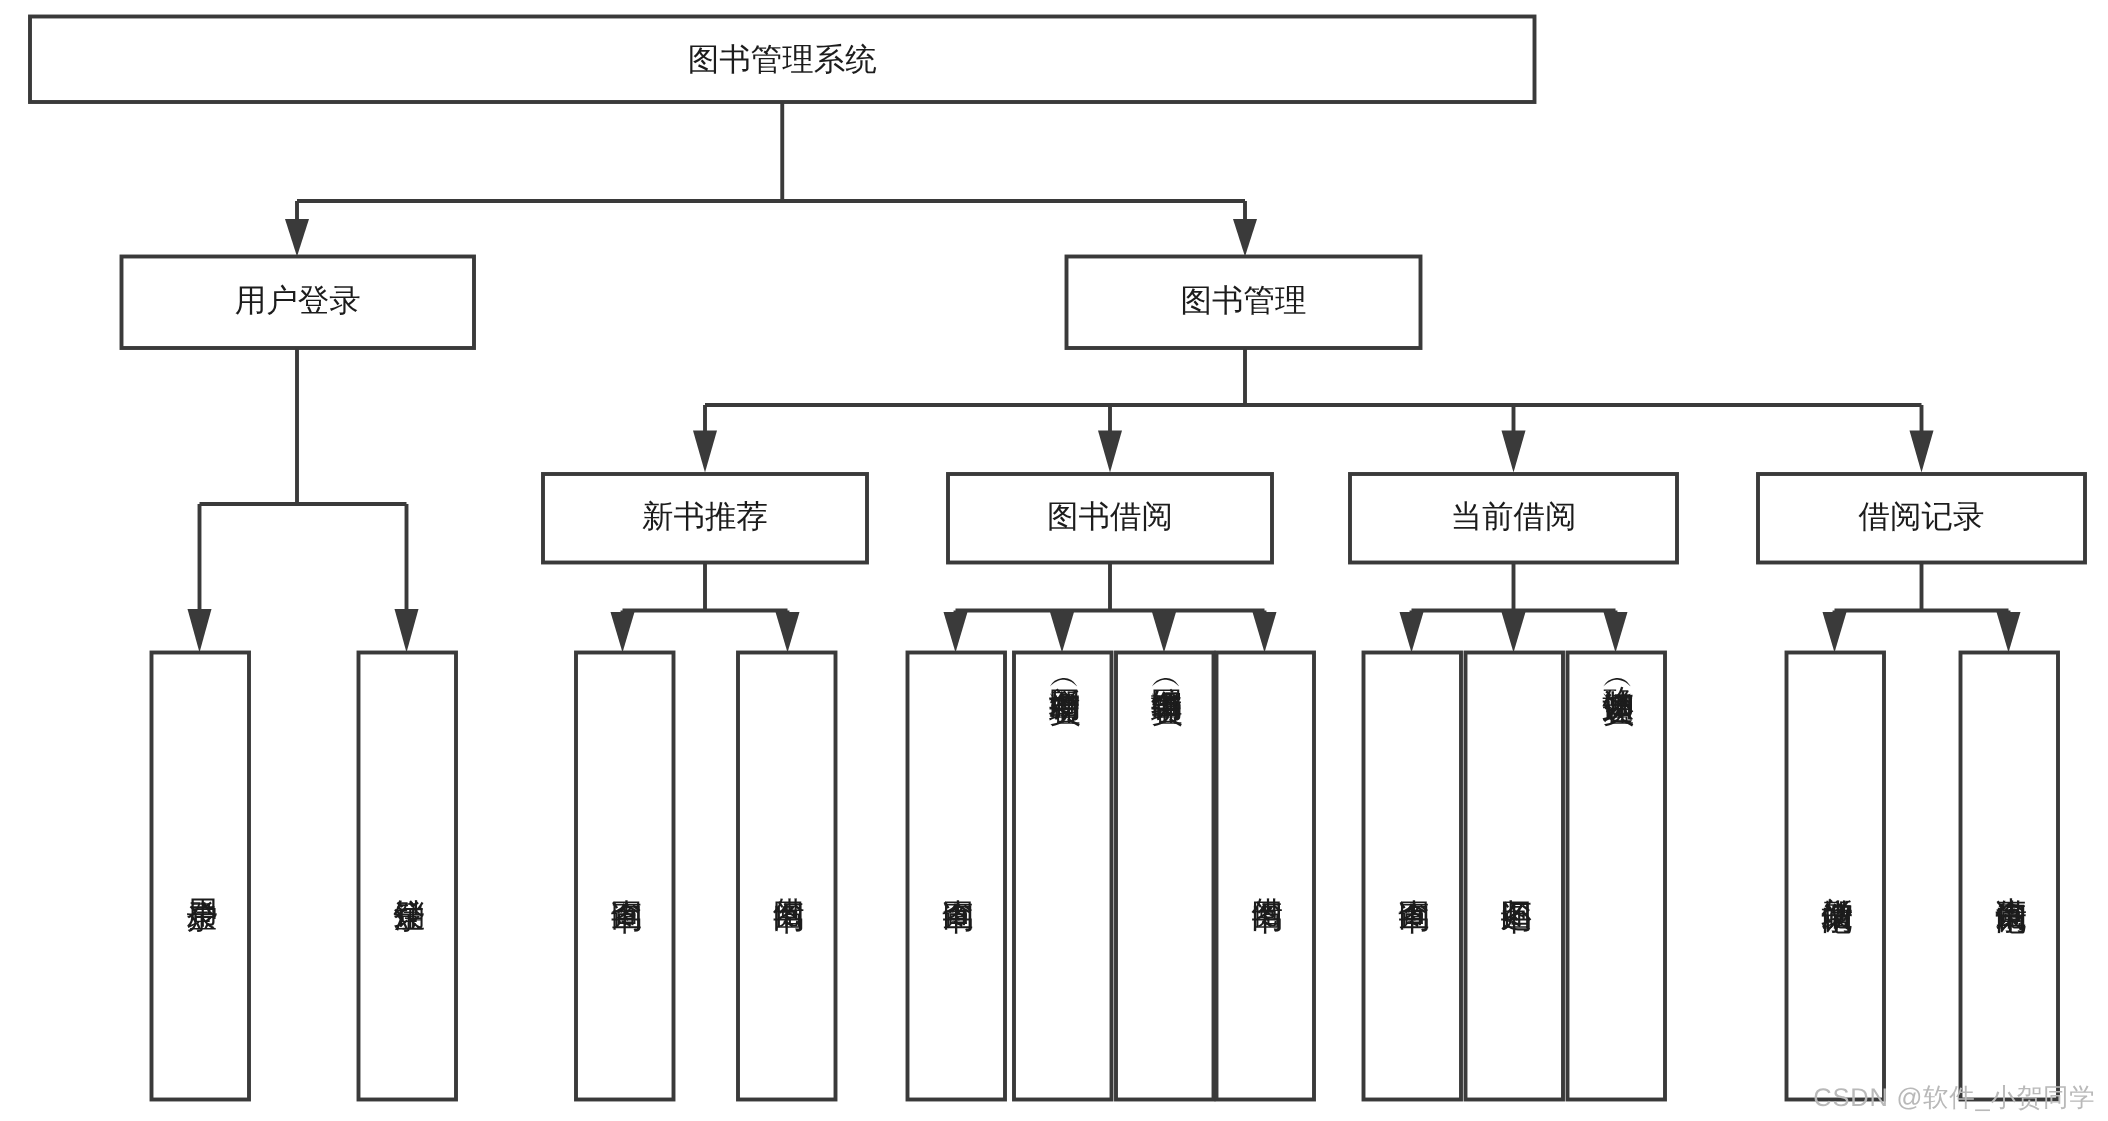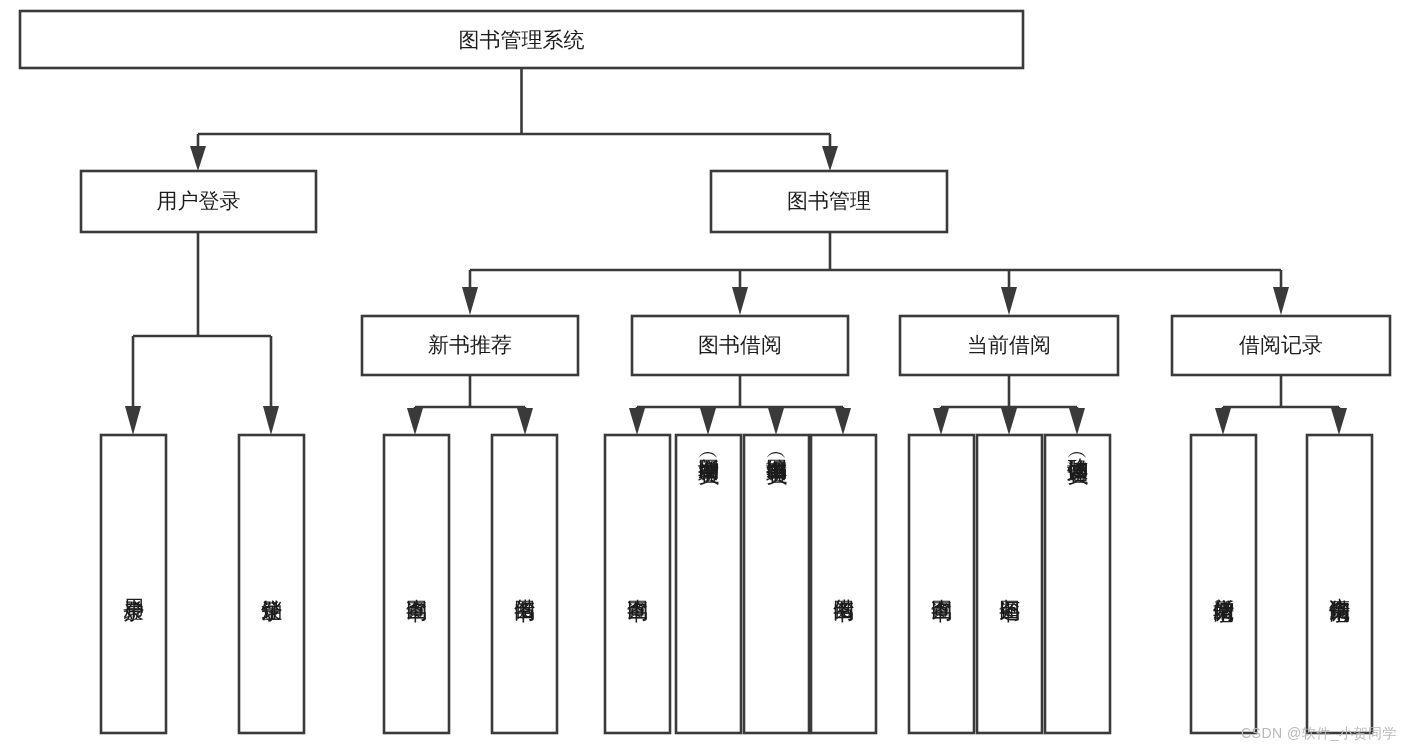--- a/index.html
+++ b/index.html
@@ -66,21 +66,21 @@
     color: #1c1c1c;
     letter-spacing: 1px;
     white-space: nowrap;
     text-align: center;
   }
   #watermark {
     position: absolute;
     right: 8px;
     bottom: 4px;
     font-family: "Liberation Sans", "DejaVu Sans", sans-serif;
-    font-size: 14px;
+    font-size: 17px;
     color: #b9b9b9;
     letter-spacing: 0.5px;
     white-space: nowrap;
     user-select: none;
   }
 </style>
 </head>
 <body>
 
 <div id="diagram-root">

